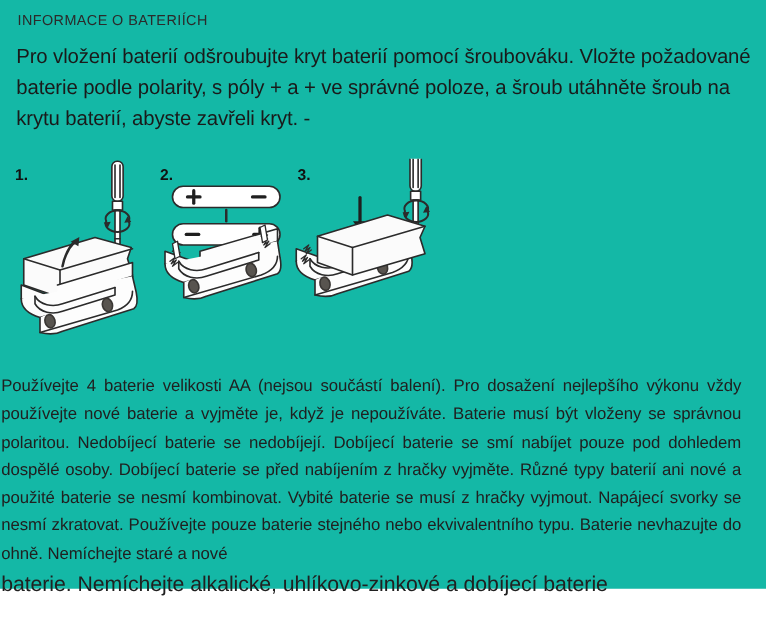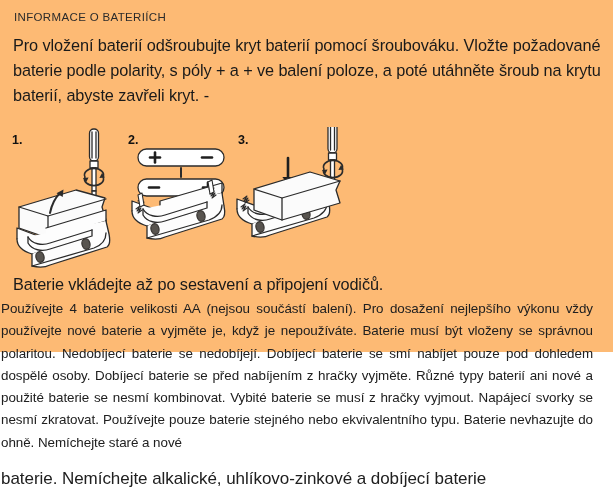--- a/index.html
+++ b/index.html
@@ -11,22 +11,22 @@
     width: 613px;
     height: 500px;
     overflow: hidden;
     font-family: "Liberation Sans", sans-serif;
     color: #1c1c1c;
     -webkit-font-smoothing: antialiased;
   }
   .page {
     position: relative;
     width: 613px;
-    height: 352px;
-    background: #fdba74;
+    height: 471px;
+    background: #14b8a6;
     box-sizing: border-box;
   }
 
   
   .section-label {
     position: absolute;
     left: 14px;
     top: 11px;
     font-size: 11.5px;
     letter-spacing: 0.35px;
@@ -93,31 +93,31 @@
     line-height: 22.3px;
     color: #202020;
     letter-spacing: -0.05px;
     text-align: justify;
     text-align-last: left;
   }
   .fineprint .last {
     display: block;
     font-size: 17px;
     line-height: 26px;
-    margin-top: 12px;
+    margin-top: 1px;
   }
 </style>
 </head>
 <body>
 
 <div class="page">
 
   <div class="section-label">INFORMACE O BATERIÍCH</div>
 
-  <div class="intro">Pro vložení baterií odšroubujte kryt baterií pomocí šroubováku. Vložte požadované baterie podle polarity, s póly + a + ve balení poloze, a poté utáhněte šroub na krytu baterií, abyste zavřeli kryt. -</div>
+  <div class="intro">Pro vložení baterií odšroubujte kryt baterií pomocí šroubováku. Vložte požadované baterie podle polarity, s póly + a + ve správné poloze, a šroub utáhněte šroub na krytu baterií, abyste zavřeli kryt. -</div>
 
   <div class="figures">
 
     <div class="figure fig-1 fig">
       <div class="step-num" style="left:6px; top:6px;">1.</div>
       <svg width="190" height="145" viewBox="0 0 190 145">
         <g fill="none" stroke="#2b2b2b" stroke-width="1.3" stroke-linejoin="round" stroke-linecap="round">
 
           <rect x="83.5" y="2" width="9" height="32" rx="4.2" fill="#ffffff"></rect>
           <line x1="86" y1="5" x2="86" y2="31"></line>
@@ -248,20 +248,19 @@
 
           <path d="M22 62 L78 45 L108 54 L104 63 L108 76 L50 93 L22 83 Z" fill="#fbfbfb"></path>
           <path d="M22 62 L50 71 L50 93"></path>
           <path d="M50 71 L108 54"></path>
         </g>
       </svg>
     </div>
 
   </div>
 
-  <div class="midline">Baterie vkládejte až po sestavení a připojení vodičů.</div>
 
   <div class="fineprint">
     <span>Používejte 4 baterie velikosti AA (nejsou součástí balení). Pro dosažení nejlepšího výkonu vždy používejte nové baterie a vyjměte je, když je nepoužíváte. Baterie musí být vloženy se správnou polaritou. Nedobíjecí baterie se nedobíjejí. Dobíjecí baterie se smí nabíjet pouze pod dohledem dospělé osoby. Dobíjecí baterie se před nabíjením z hračky vyjměte. Různé typy baterií ani nové a použité baterie se nesmí kombinovat. Vybité baterie se musí z hračky vyjmout. Napájecí svorky se nesmí zkratovat. Používejte pouze baterie stejného nebo ekvivalentního typu. Baterie nevhazujte do ohně. Nemíchejte staré a nové</span>
     <span class="last">baterie. Nemíchejte alkalické, uhlíkovo-zinkové a dobíjecí baterie</span>
   </div>
 
 </div>
 
 </body></html>

